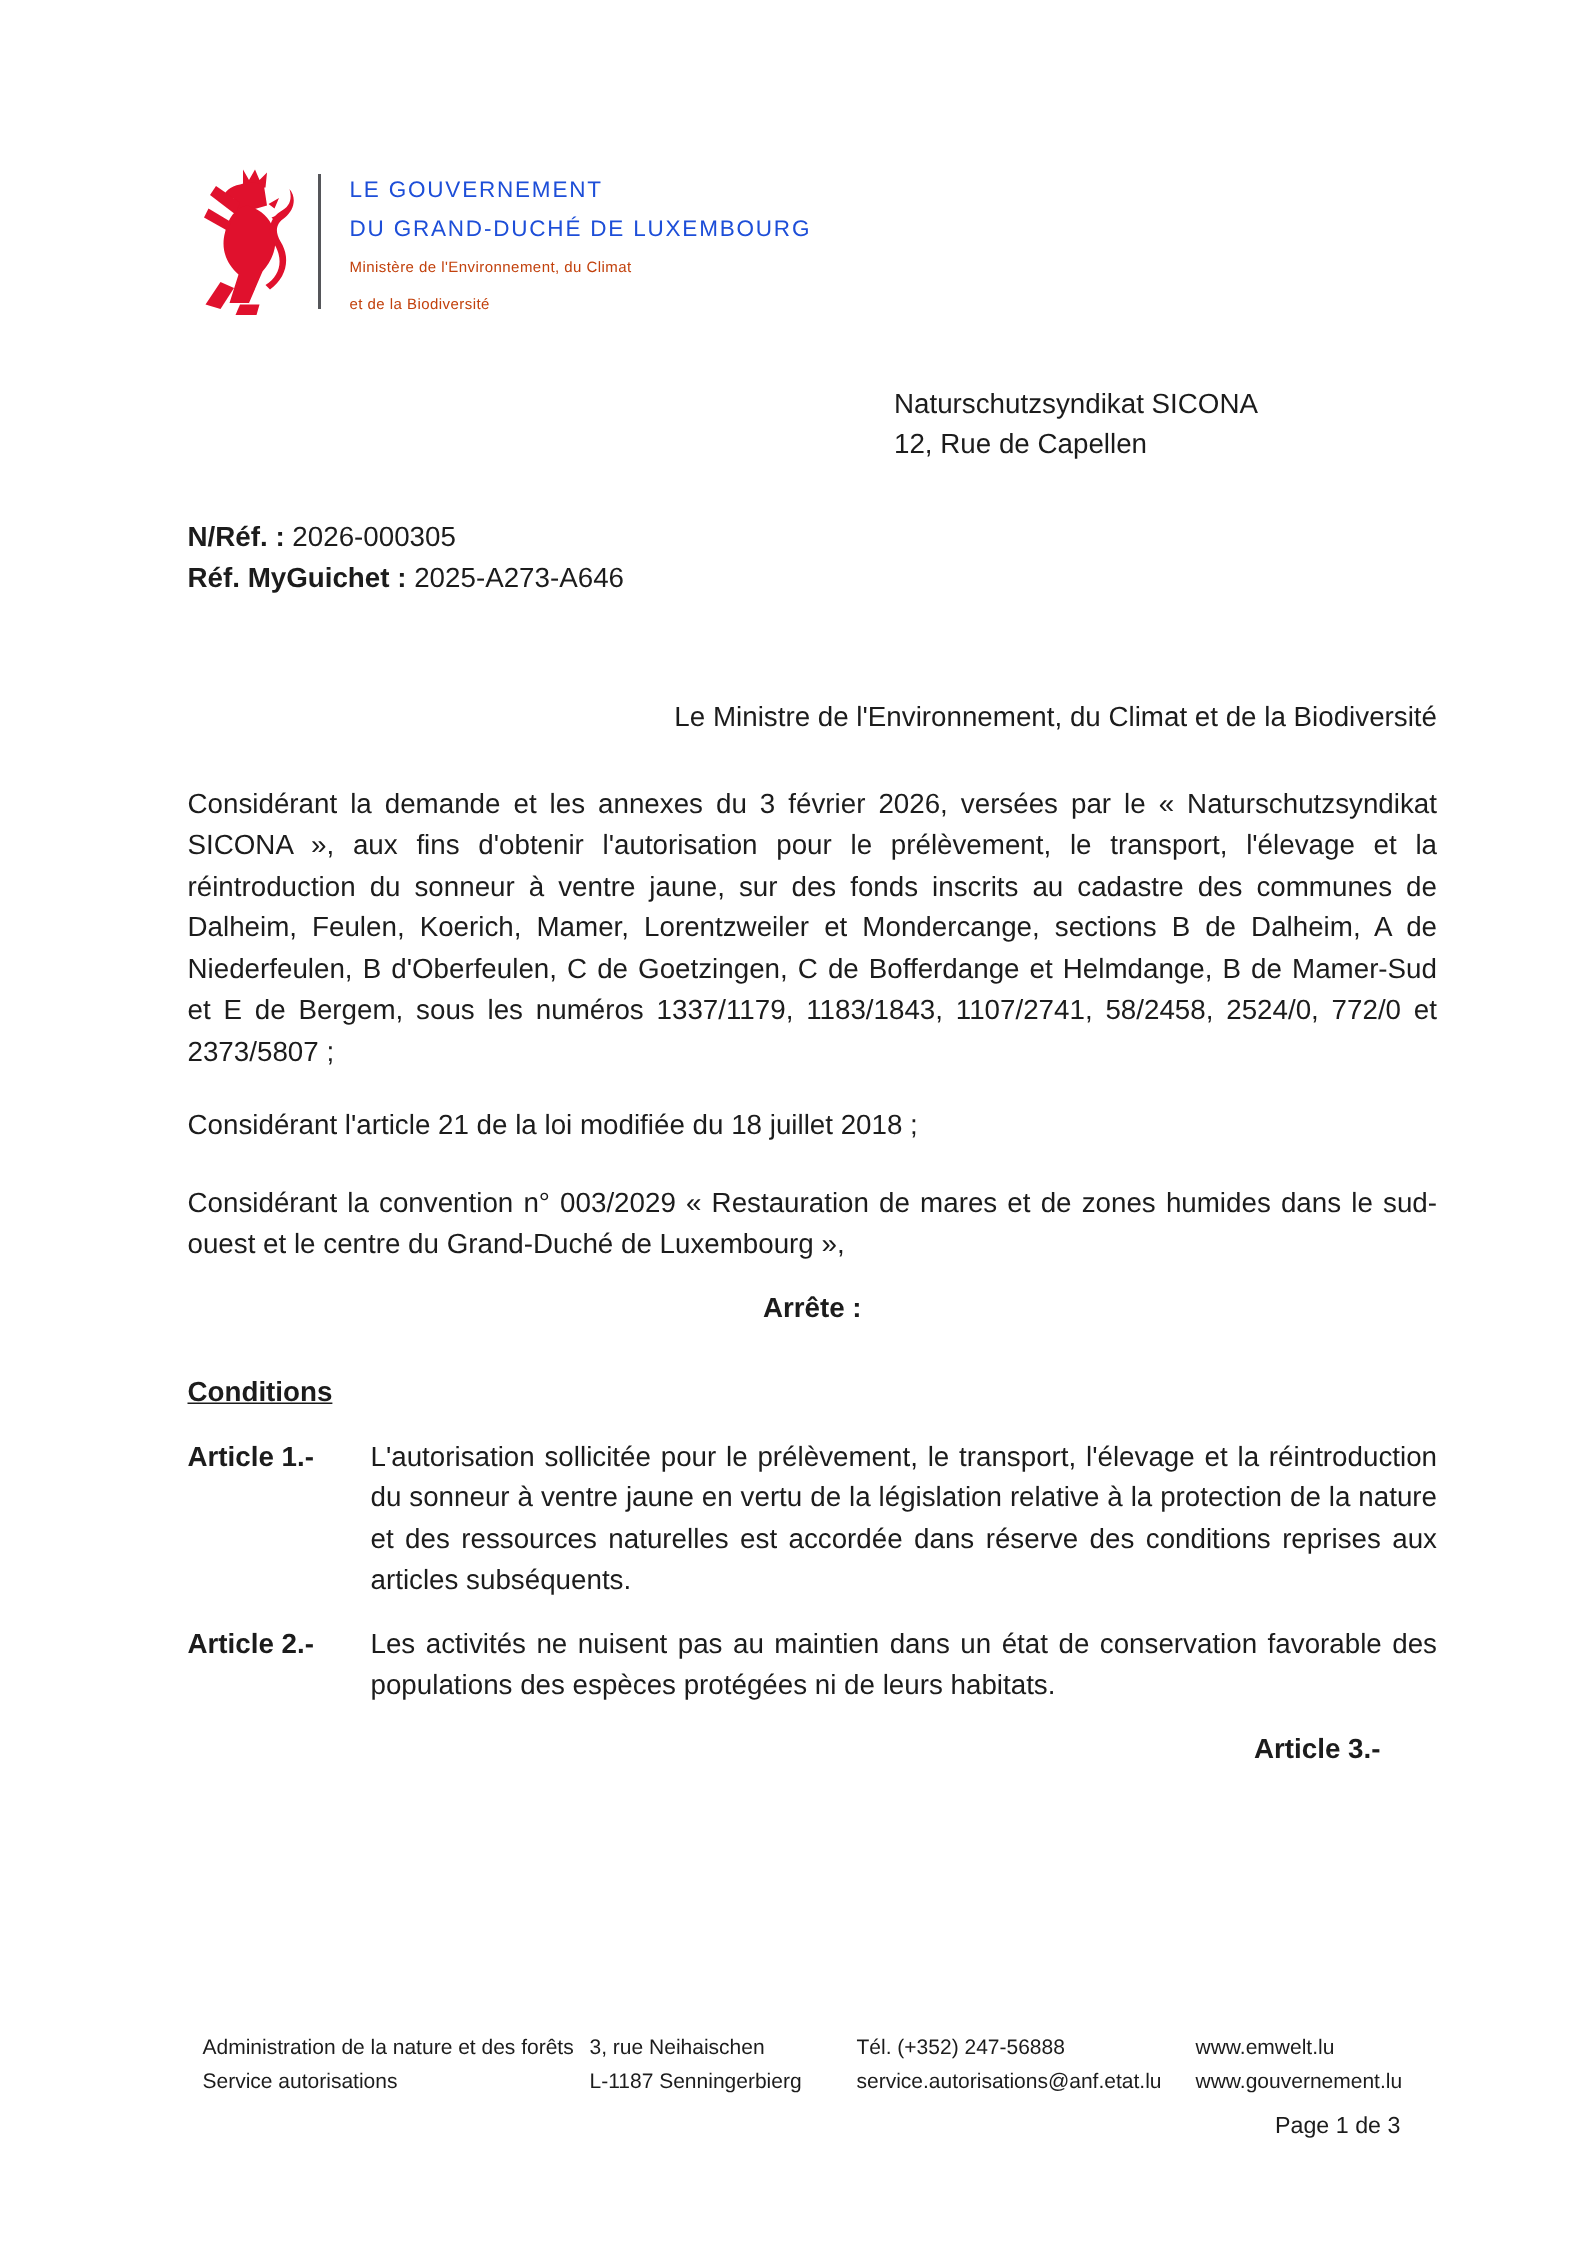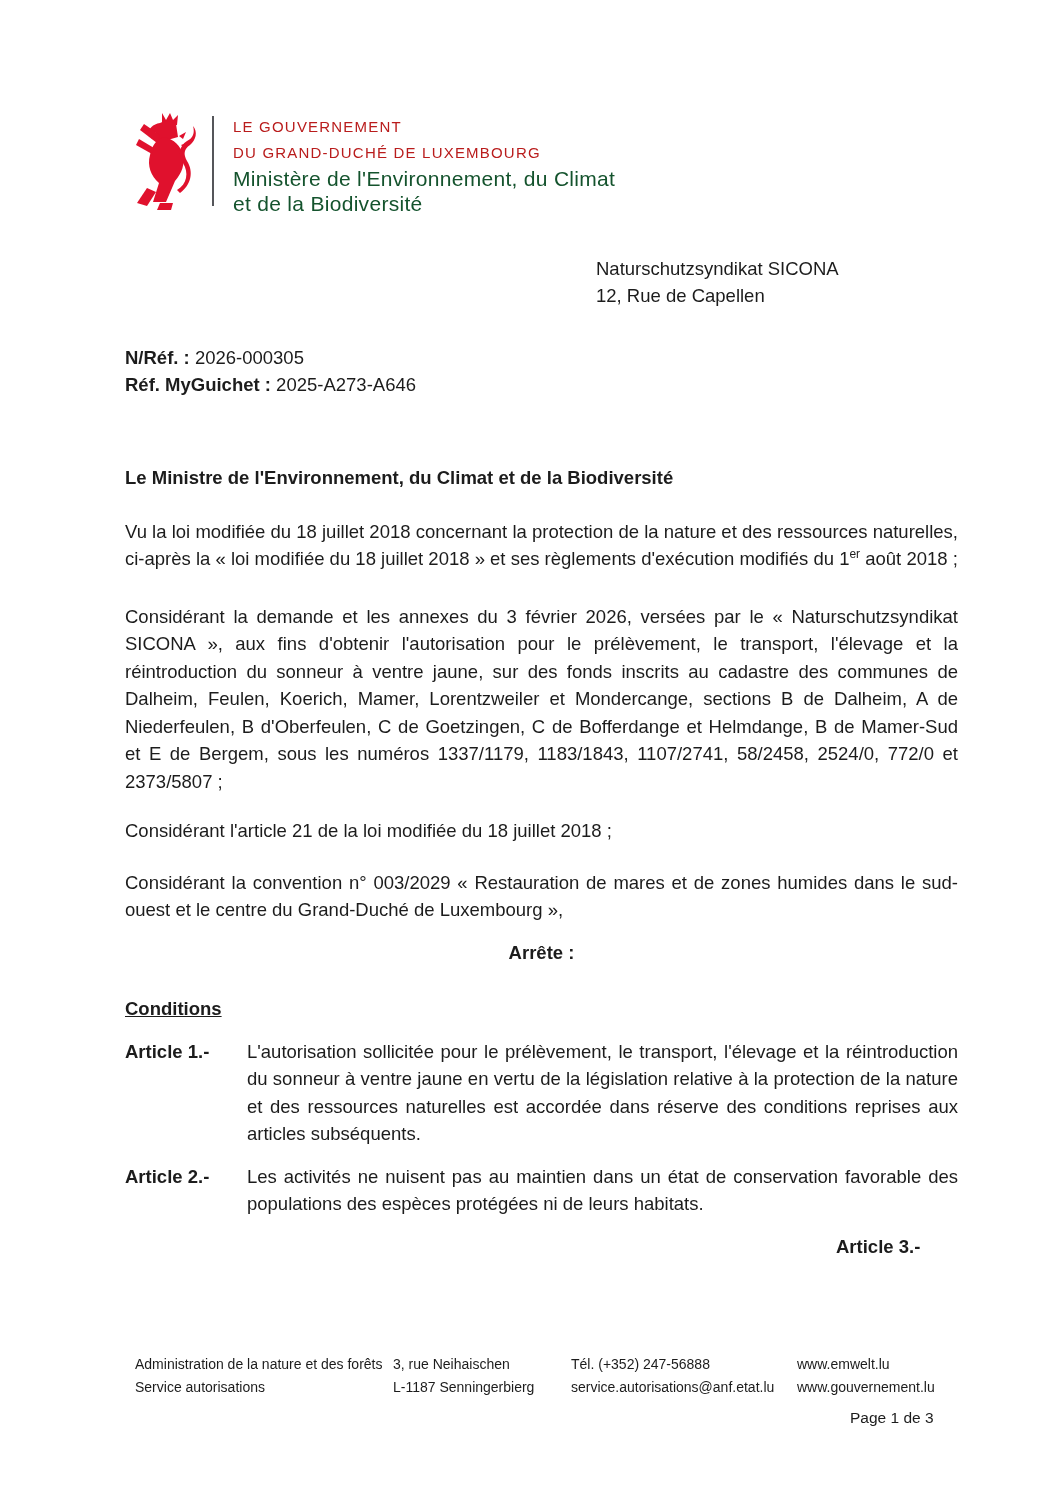--- a/index.html
+++ b/index.html
@@ -39,28 +39,28 @@
     flex: 0 0 auto;
   }
   .header-text {
     margin-left: 19px;
     padding-top: 2px;
   }
   .gov-line {
     font-size: 15px;
     line-height: 26px;
     letter-spacing: 1.2px;
-    color: #b91c1c;
+    color: #1d4ed8;
     white-space: nowrap;
   }
   .ministry-line {
-    font-size: 21px;
+    font-size: 10px;
     line-height: 25px;
     letter-spacing: 0.3px;
-    color: #14532d;
+    color: #c2410c;
     white-space: nowrap;
   }
 
   
   .recipient {
     position: absolute;
     left: 596px;
     top: 255px;
     font-size: 18.5px;
     line-height: 27px;
@@ -79,22 +79,22 @@
   
   .main {
     position: absolute;
     left: 125px;
     top: 464px;
     width: 833px;
     font-size: 18.5px;
     line-height: 27.5px;
   }
   .doc-title {
-    text-align: left;
-    font-weight: bold;
+    text-align: right;
+    font-weight: normal;
     margin: 0 0 0 0;
   }
   .para {
     margin: 26px 0 0 0;
     text-align: justify;
   }
   .para sup {
     font-size: 12px;
     line-height: 0;
   }
@@ -189,21 +189,20 @@
   </div>
 
   <div class="refs">
     <div><span class="ref-label">N/Réf. : </span><span>2026-000305</span></div>
     <div><span class="ref-label">Réf. MyGuichet : </span><span>2025-A273-A646</span></div>
   </div>
 
   <div class="main">
     <div class="doc-title">Le Ministre de l'Environnement, du Climat et de la Biodiversité</div>
 
-    <p class="para"><span>Vu la loi modifiée du 18 juillet 2018 concernant la protection de la nature et des ressources naturelles, ci-après la « loi modifiée du 18 juillet 2018 » et ses règlements d'exécution modifiés du 1</span><sup>er</sup><span> août 2018 ;</span></p>
 
     <p class="para" style="margin-top:30px">Considérant la demande et les annexes du 3 février 2026, versées par le « Naturschutzsyndikat SICONA », aux fins d'obtenir l'autorisation pour le prélèvement, le transport, l'élevage et la réintroduction du sonneur à ventre jaune, sur des fonds inscrits au cadastre des communes de Dalheim, Feulen, Koerich, Mamer, Lorentzweiler et Mondercange, sections B de Dalheim, A de Niederfeulen, B d'Oberfeulen, C de Goetzingen, C de Bofferdange et Helmdange, B de Mamer-Sud et E de Bergem, sous les numéros 1337/1179, 1183/1843, 1107/2741, 58/2458, 2524/0, 772/0 et 2373/5807 ;</p>
 
     <p class="para" style="margin-top:22px">Considérant l'article 21 de la loi modifiée du 18 juillet 2018 ;</p>
 
     <p class="para" style="margin-top:24px">Considérant la convention n° 003/2029 « Restauration de mares et de zones humides dans le sud-ouest et le centre du Grand-Duché de Luxembourg »,</p>
 
     <div class="arrete">Arrête :</div>
 
     <div class="conditions-heading">Conditions</div>

